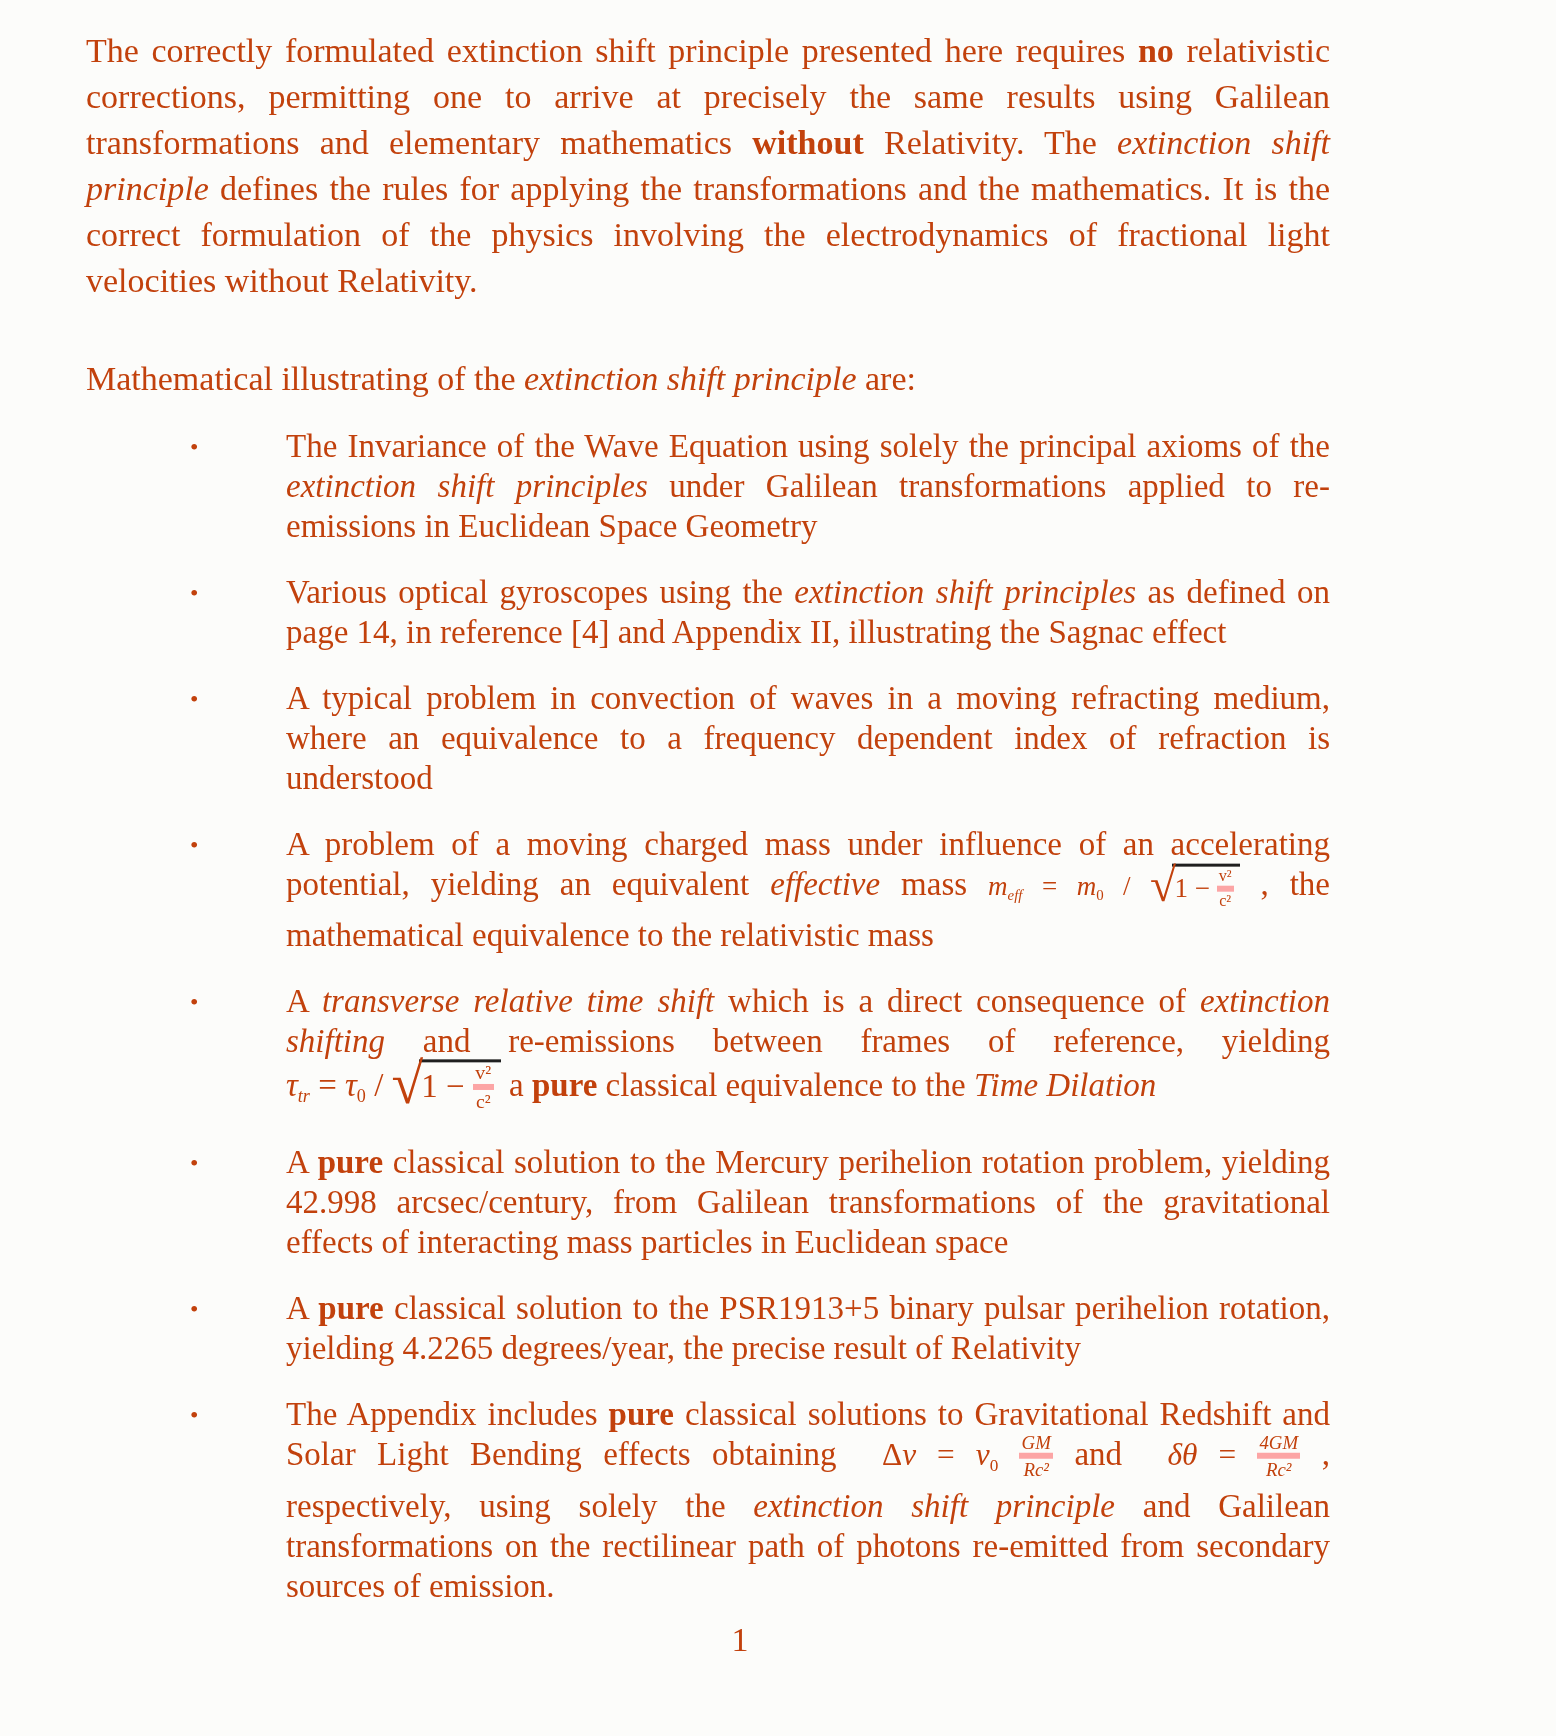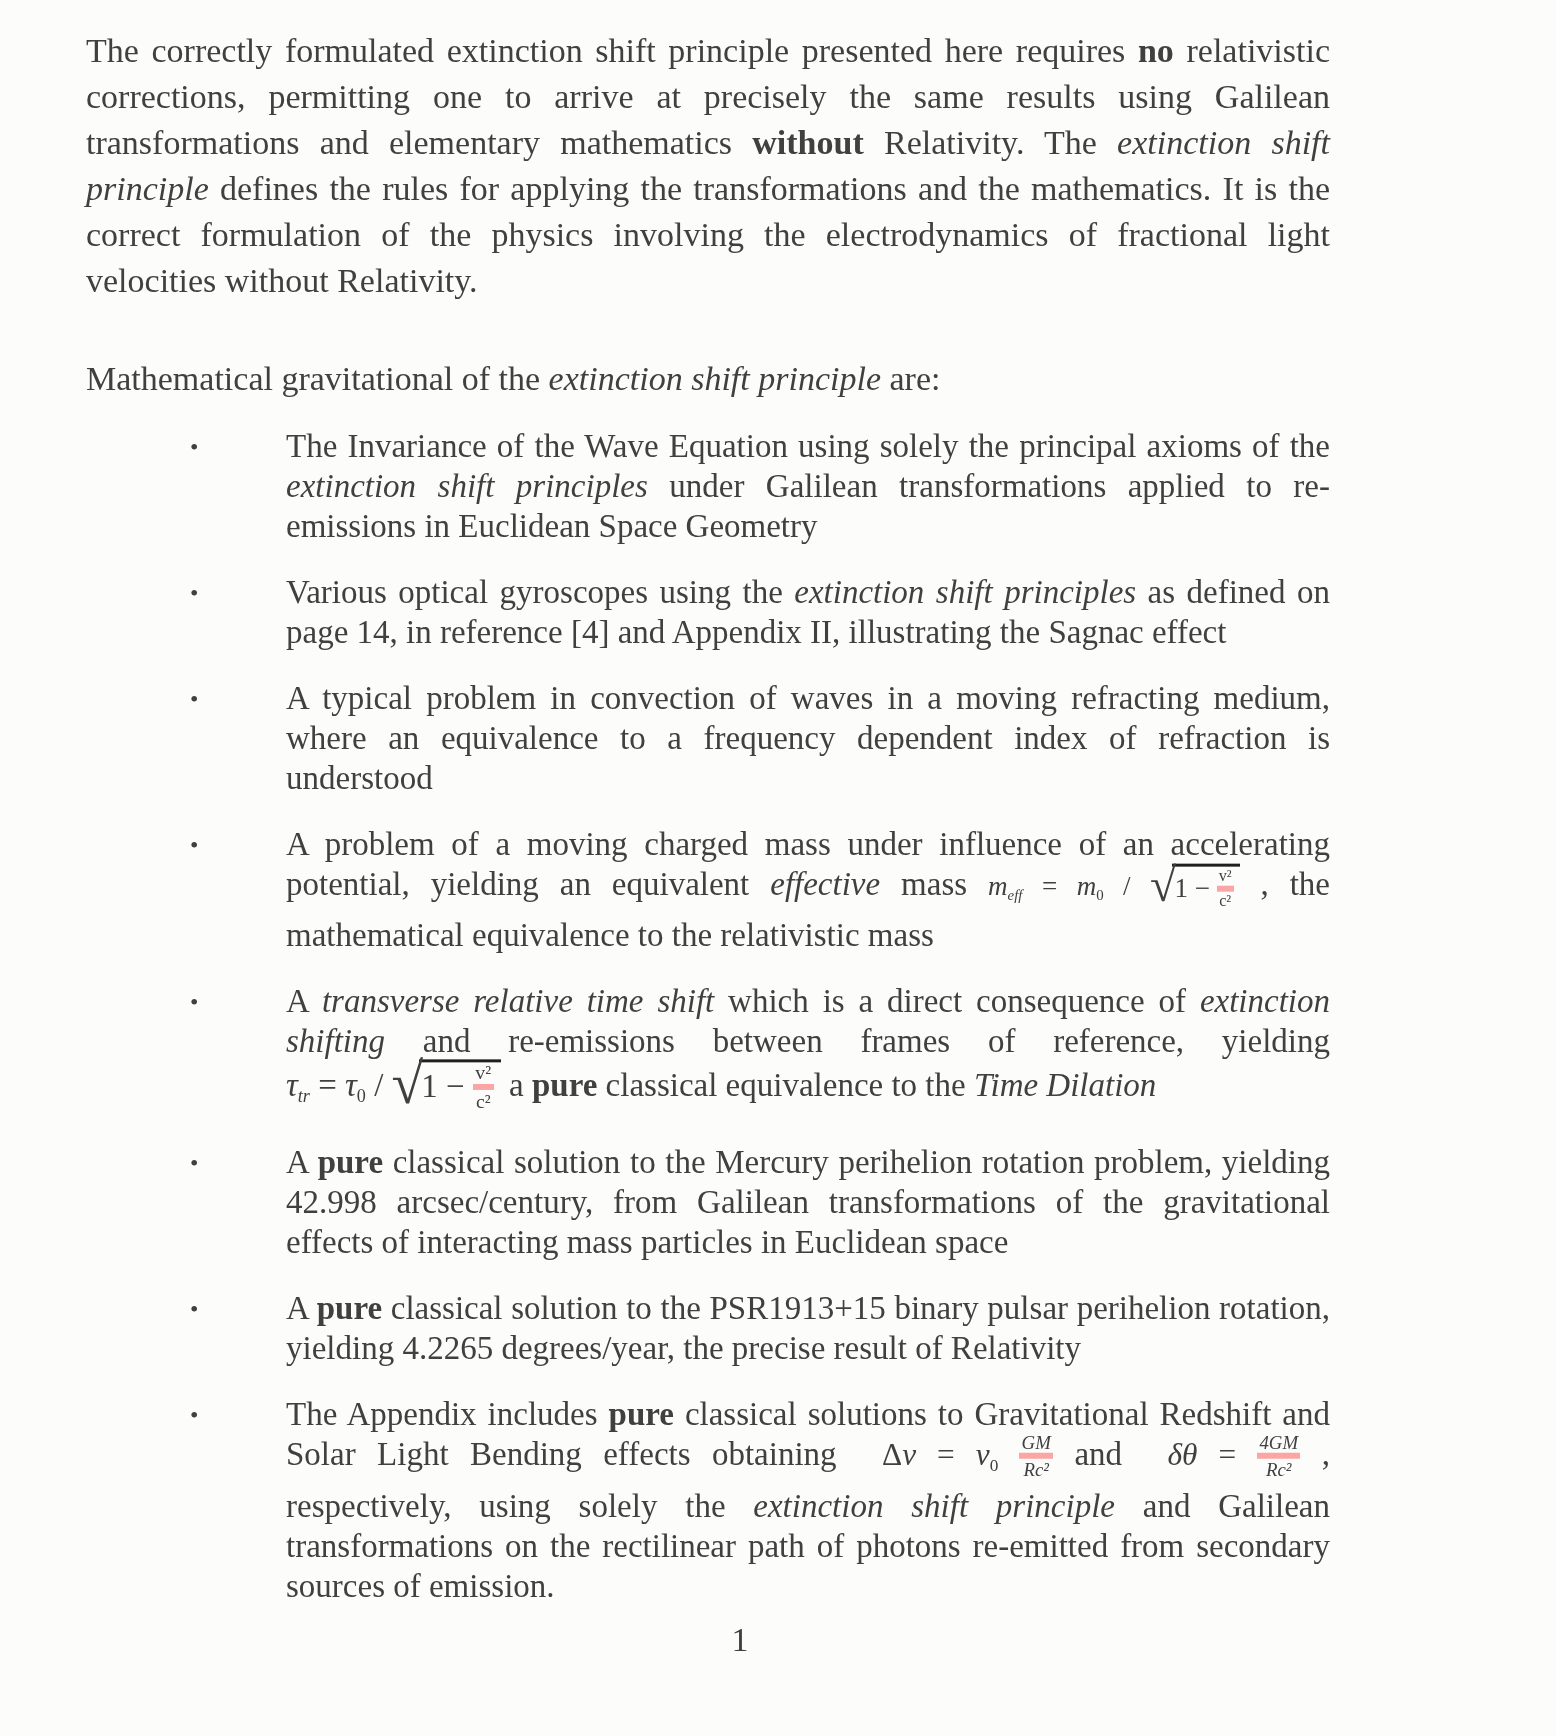--- a/index.html
+++ b/index.html
@@ -3,21 +3,21 @@
 <meta charset="utf-8">
 <style>
   html,body { margin:0; padding:0; background:#ffffff; }
   .page {
     position:relative;
     width:1556px; height:1736px;
     box-sizing:border-box;
     padding:28px 226px 0 86px;
     background:#fcfcfa;
     font-family:"Liberation Serif", serif;
-    color:#404040;
+    color:#c2410c;
     overflow:hidden;
   }
   .para { margin:0; font-size:34px; line-height:46px; text-align:justify; }
   .list-intro { margin:52px 0 0 0; font-size:34px; line-height:46px; text-align:left; }
   ul.bullets { list-style:none; margin:24px 0 0 0; padding:0; }
   li.bullet-item {
     position:relative;
     padding-left:200px;
     margin-top:26px;
     font-size:33px;
@@ -82,21 +82,21 @@
 </head>
 <body>
 
 <div class="page">
 
   <p class="para">
     <span>The correctly formulated extinction shift principle presented here requires </span><span class="b">no</span><span> relativistic corrections, permitting one to arrive at precisely the same results using Galilean transformations and elementary mathematics </span><span class="b">without</span><span> Relativity.  The </span><span class="i">extinction shift principle</span><span> defines the rules for applying the transformations and the mathematics.  It is the correct formulation of the physics involving the electrodynamics of fractional light velocities without Relativity.</span>
   </p>
 
   <p class="para list-intro">
-    <span>Mathematical gravitational of the </span><span class="i">extinction shift principle</span><span> are:</span>
+    <span>Mathematical illustrating of the </span><span class="i">extinction shift principle</span><span> are:</span>
   </p>
 
   <ul class="bullets">
 
     <li class="bullet-item">
       <span class="dot">•</span>
       <span>The Invariance of the Wave Equation using solely the principal axioms of the </span><span class="i">extinction shift principles</span><span> under Galilean transformations applied to re-emissions in Euclidean Space Geometry</span>
     </li>
 
     <li class="bullet-item">
@@ -119,21 +119,21 @@
       <span>A </span><span class="i">transverse relative time shift</span><span> which is a direct consequence of </span><span class="i">extinction shifting</span><span> and re-emissions between frames of reference, yielding </span><span class="fm"><span class="fvar">τ</span><span class="fsub">tr</span><span> = </span><span class="fvar">τ</span><span class="fsub rm">0</span><span> / </span><span class="sqrt"><span class="sign">√</span><span class="radicand"><span>1 − </span><span class="frac"><span class="fnum">v²</span><span class="fden">c²</span></span></span></span></span><span> a </span><span class="bi">pure</span><span> classical equivalence to the </span><span class="i">Time Dilation</span>
     </li>
 
     <li class="bullet-item">
       <span class="dot">•</span>
       <span>A </span><span class="bi">pure</span><span> classical solution to the Mercury perihelion rotation problem, yielding 42.998 arcsec/century, from Galilean transformations of the gravitational effects of interacting mass particles in Euclidean space</span>
     </li>
 
     <li class="bullet-item">
       <span class="dot">•</span>
-      <span>A </span><span class="bi">pure</span><span> classical solution to the PSR1913+15 binary pulsar perihelion rotation, yielding 4.2265 degrees/year, the precise result of Relativity</span>
+      <span>A </span><span class="bi">pure</span><span> classical solution to the PSR1913+5 binary pulsar perihelion rotation, yielding 4.2265 degrees/year, the precise result of Relativity</span>
     </li>
 
     <li class="bullet-item">
       <span class="dot">•</span>
       <span>The Appendix includes </span><span class="bi">pure</span><span> classical solutions to Gravitational Redshift and Solar Light Bending effects obtaining </span><span class="fm fm-med"><span>Δ</span><span class="fvar">ν</span><span> = </span><span class="fvar">ν</span><span class="fsub rm">0</span>&nbsp;<span class="frac it"><span class="fnum">GM</span><span class="fden">Rc²</span></span></span><span> and </span><span class="fm fm-med"><span class="fvar">δ</span><span class="fvar">θ</span><span> = </span><span class="frac it"><span class="fnum">4GM</span><span class="fden">Rc²</span></span></span><span> , respectively, using solely the </span><span class="i">extinction shift principle</span><span> and Galilean transformations on the rectilinear path of photons re-emitted from secondary sources of emission.</span>
     </li>
 
   </ul>
 
   <div class="page-number">1</div>

